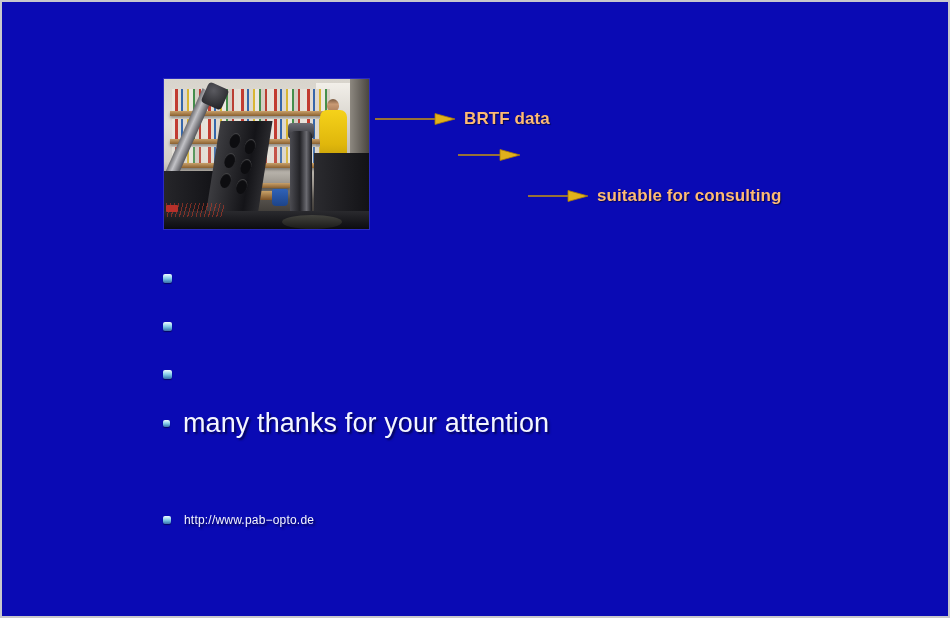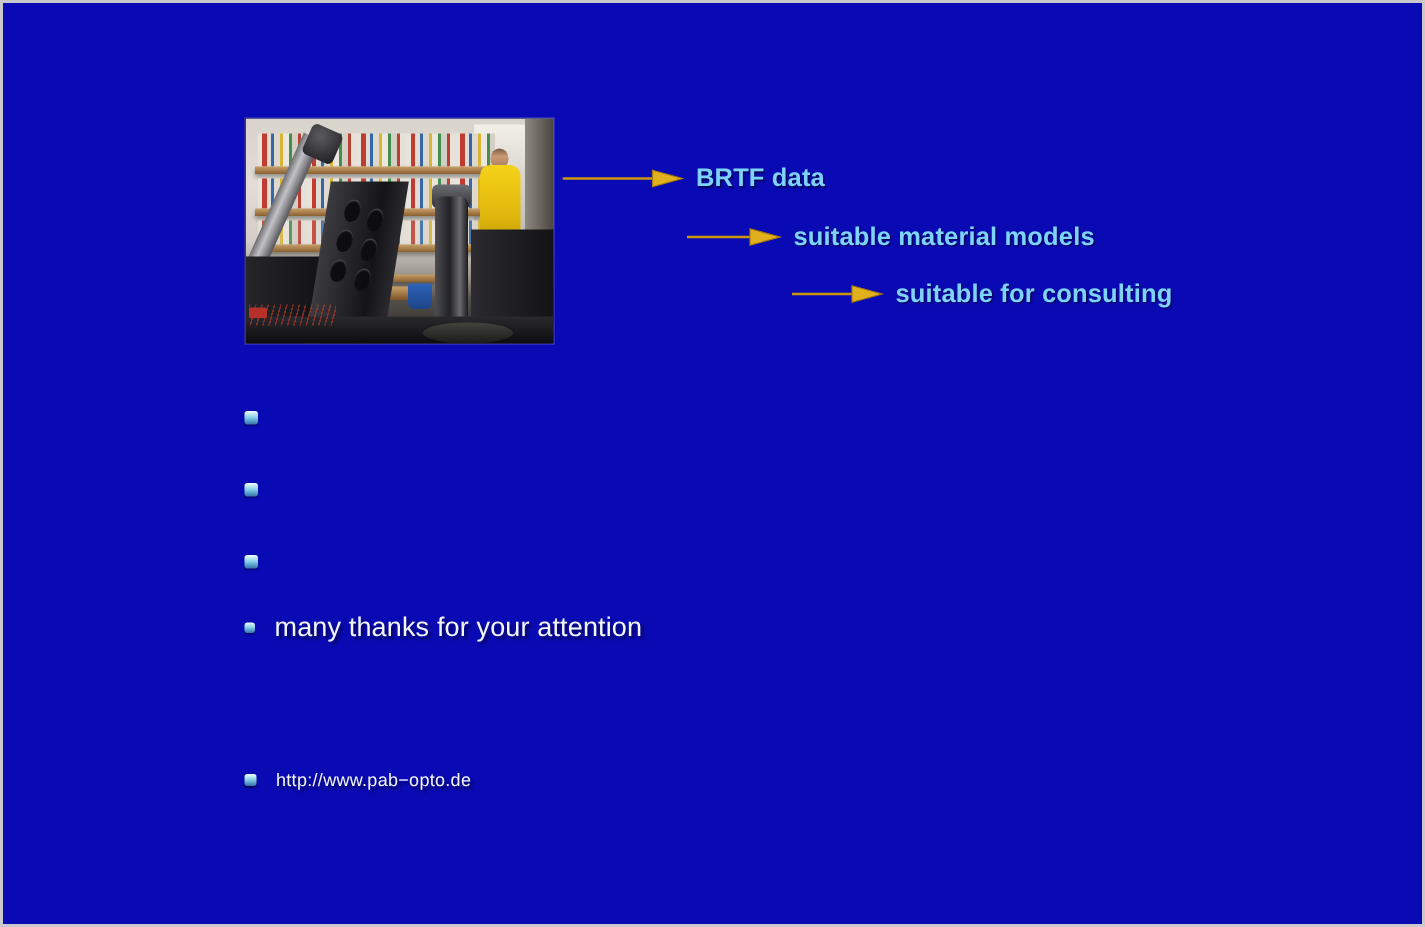--- a/index.html
+++ b/index.html
@@ -173,21 +173,21 @@
 
   
   .arrow-row {
     position: absolute;
     display: flex;
     align-items: center;
     white-space: nowrap;
   }
   .arrow-svg { display: block; }
   .arrow-label {
-    color: #7dd3fc;
+    color: #fdba74;
     font-weight: bold;
     font-size: 17px;
     letter-spacing: 0.1px;
     text-shadow: 1px 1px 1px rgba(0,0,0,0.55);
     margin-left: 7px;
   }
 
   
   .bullet-row {
     position: absolute;
@@ -204,21 +204,21 @@
   }
   .b-big   { width: 9px;  height: 9px; }
   .b-mid   { width: 7px;  height: 7px; }
   .b-small { width: 8px;  height: 8px; }
 
   .bullet-text {
     color: #f4f6ff;
     text-shadow: 2px 2px 2px rgba(0,0,0,0.5);
   }
   .t-large {
-    font-size: 18px;
+    font-size: 27px;
     margin-left: 13px;
     letter-spacing: 0.1px;
   }
   .t-small {
     font-size: 12px;
     margin-left: 13px;
     letter-spacing: 0.2px;
   }
 </style>
 </head>
@@ -274,21 +274,20 @@
       <polygon points="60,1.5 80,7 60,12.5" fill="#e0b11c" stroke="#a87b08" stroke-width="0.8"></polygon>
     </svg>
     <span class="arrow-label">BRTF data</span>
   </div>
 
   <div class="arrow-row" style="left:456px; top:146px;">
     <svg class="arrow-svg" width="64" height="14" viewBox="0 0 64 14">
       <line x1="0" y1="7" x2="46" y2="7" stroke="#c9960c" stroke-width="1.6"></line>
       <polygon points="42,1.5 62,7 42,12.5" fill="#e0b11c" stroke="#a87b08" stroke-width="0.8"></polygon>
     </svg>
-    <span class="arrow-label">suitable material models</span>
   </div>
 
   <div class="arrow-row" style="left:526px; top:184px;">
     <svg class="arrow-svg" width="62" height="14" viewBox="0 0 62 14">
       <line x1="0" y1="7" x2="44" y2="7" stroke="#c9960c" stroke-width="1.6"></line>
       <polygon points="40,1.5 60,7 40,12.5" fill="#e0b11c" stroke="#a87b08" stroke-width="0.8"></polygon>
     </svg>
     <span class="arrow-label">suitable for consulting</span>
   </div>
 

